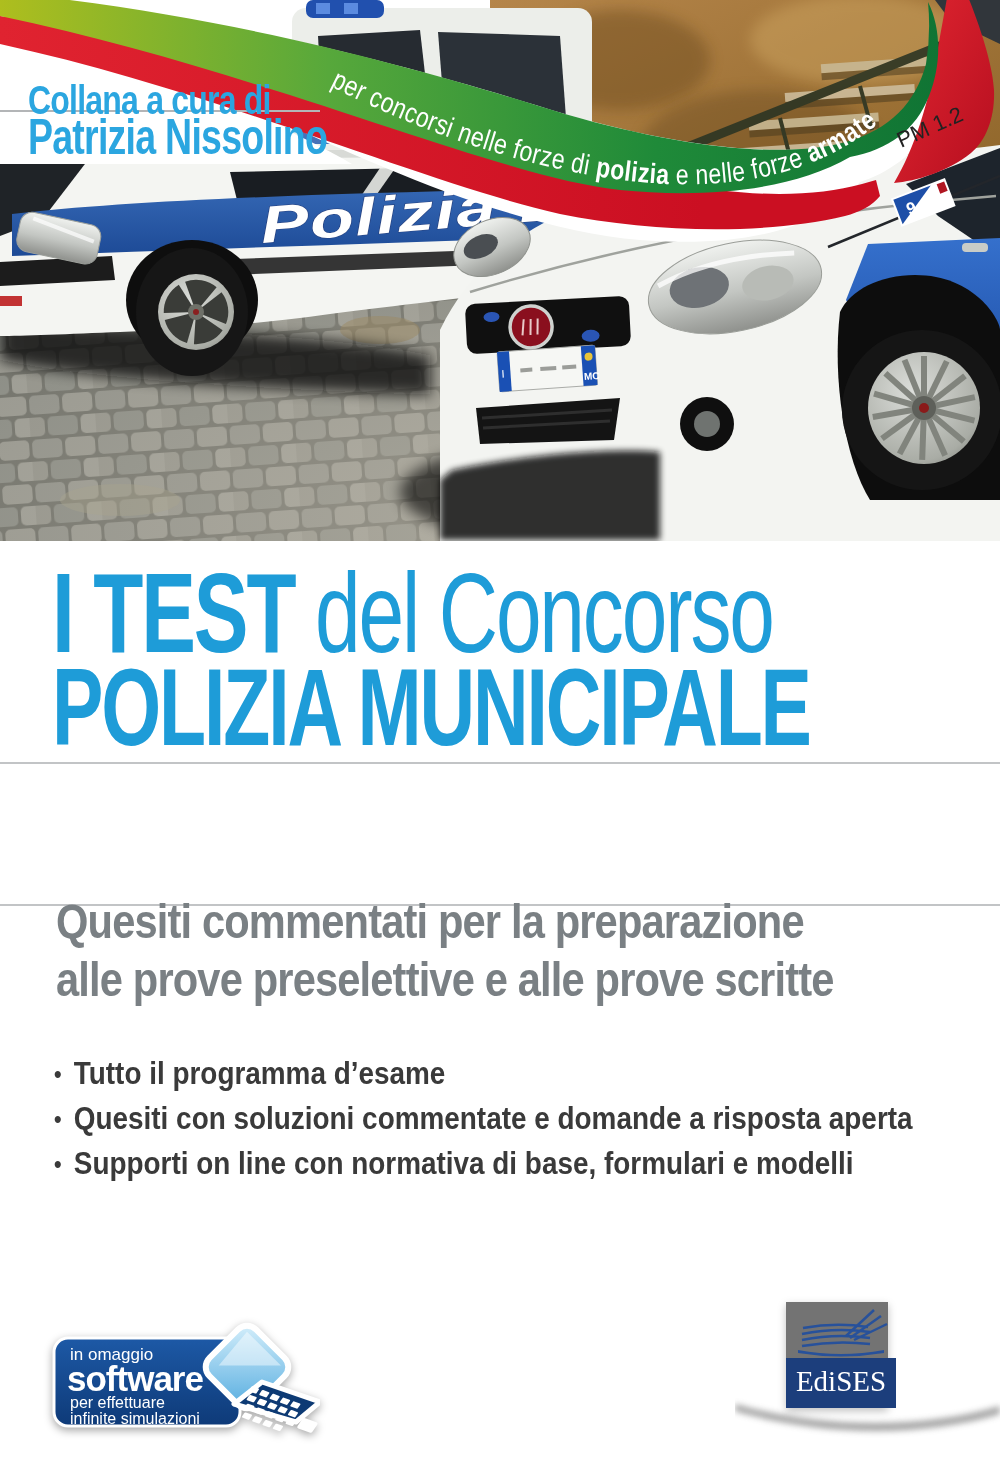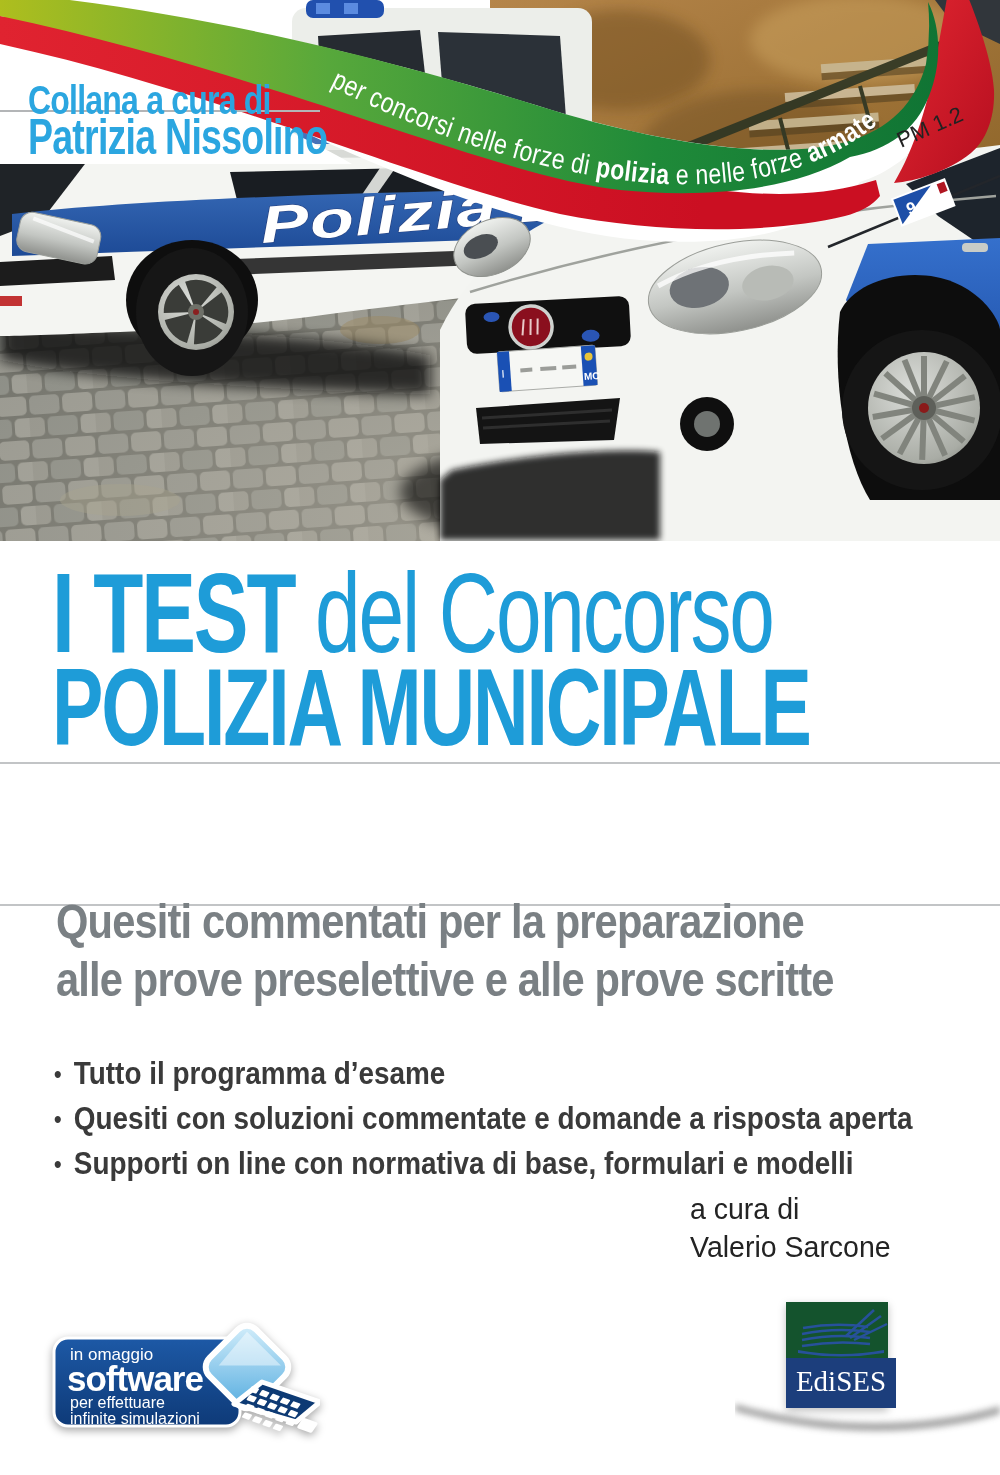--- a/index.html
+++ b/index.html
@@ -55,21 +55,21 @@
 
   
   .editor{left:690px;top:1190px;line-height:1.25;white-space:nowrap;}
   .editor .inner{display:inline-block;transform:scaleX(.95);transform-origin:left top;
     font-size:30px;color:#232323;}
 
   
   .badge{left:40px;top:1312px;z-index:3;}
 
   
-  .edises-card{left:786px;top:1302px;width:102px;height:106px;background:#14532d;z-index:3;
+  .edises-card{left:786px;top:1302px;width:102px;height:106px;background:#737373;z-index:3;
     box-shadow:0 3px 8px rgba(0,0,0,.25);}
   .edises-band{position:absolute;left:0;top:56px;width:110px;height:50px;background:#1C3E7C;}
   .edises-name{position:absolute;left:0;top:63px;width:110px;text-align:center;color:#fff;
     font-family:"Liberation Serif","DejaVu Serif",serif;font-size:29px;letter-spacing:0px;}
   .edises-shadow{left:735px;top:1398px;z-index:2;}
 </style>
 </head>
 <body>
 
 <div class="cover">
@@ -375,26 +375,20 @@
   </div>
 
   <div class="abs bullets">
     <div class="inner">
       <div class="row"><span class="mk">•</span><span>Tutto il programma d’esame</span></div>
       <div class="row"><span class="mk">•</span><span>Quesiti con soluzioni commentate e domande a risposta aperta</span></div>
       <div class="row"><span class="mk">•</span><span>Supporti on line con normativa di base, formulari e modelli</span></div>
     </div>
   </div>
 
-  <div class="abs editor">
-    <div class="inner">
-      <div>a cura di</div>
-      <div>Valerio Sarcone</div>
-    </div>
-  </div>
 
   <svg class="abs badge" width="280" height="135" viewBox="0 0 280 135" style="filter:drop-shadow(0 3px 4px rgba(0,0,0,.35))">
     <defs>
       <linearGradient id="badgeNavy" x1="0" y1="0" x2="0" y2="1">
         <stop offset="0" stop-color="#1D59A6"></stop>
           <stop offset="1" stop-color="#0E3A78"></stop>
       </linearGradient>
       <linearGradient id="scr" x1="0" y1="0" x2="1" y2="1">
         <stop offset="0" stop-color="#D9F1FC"></stop>
           <stop offset="1" stop-color="#4FA9DE"></stop>

